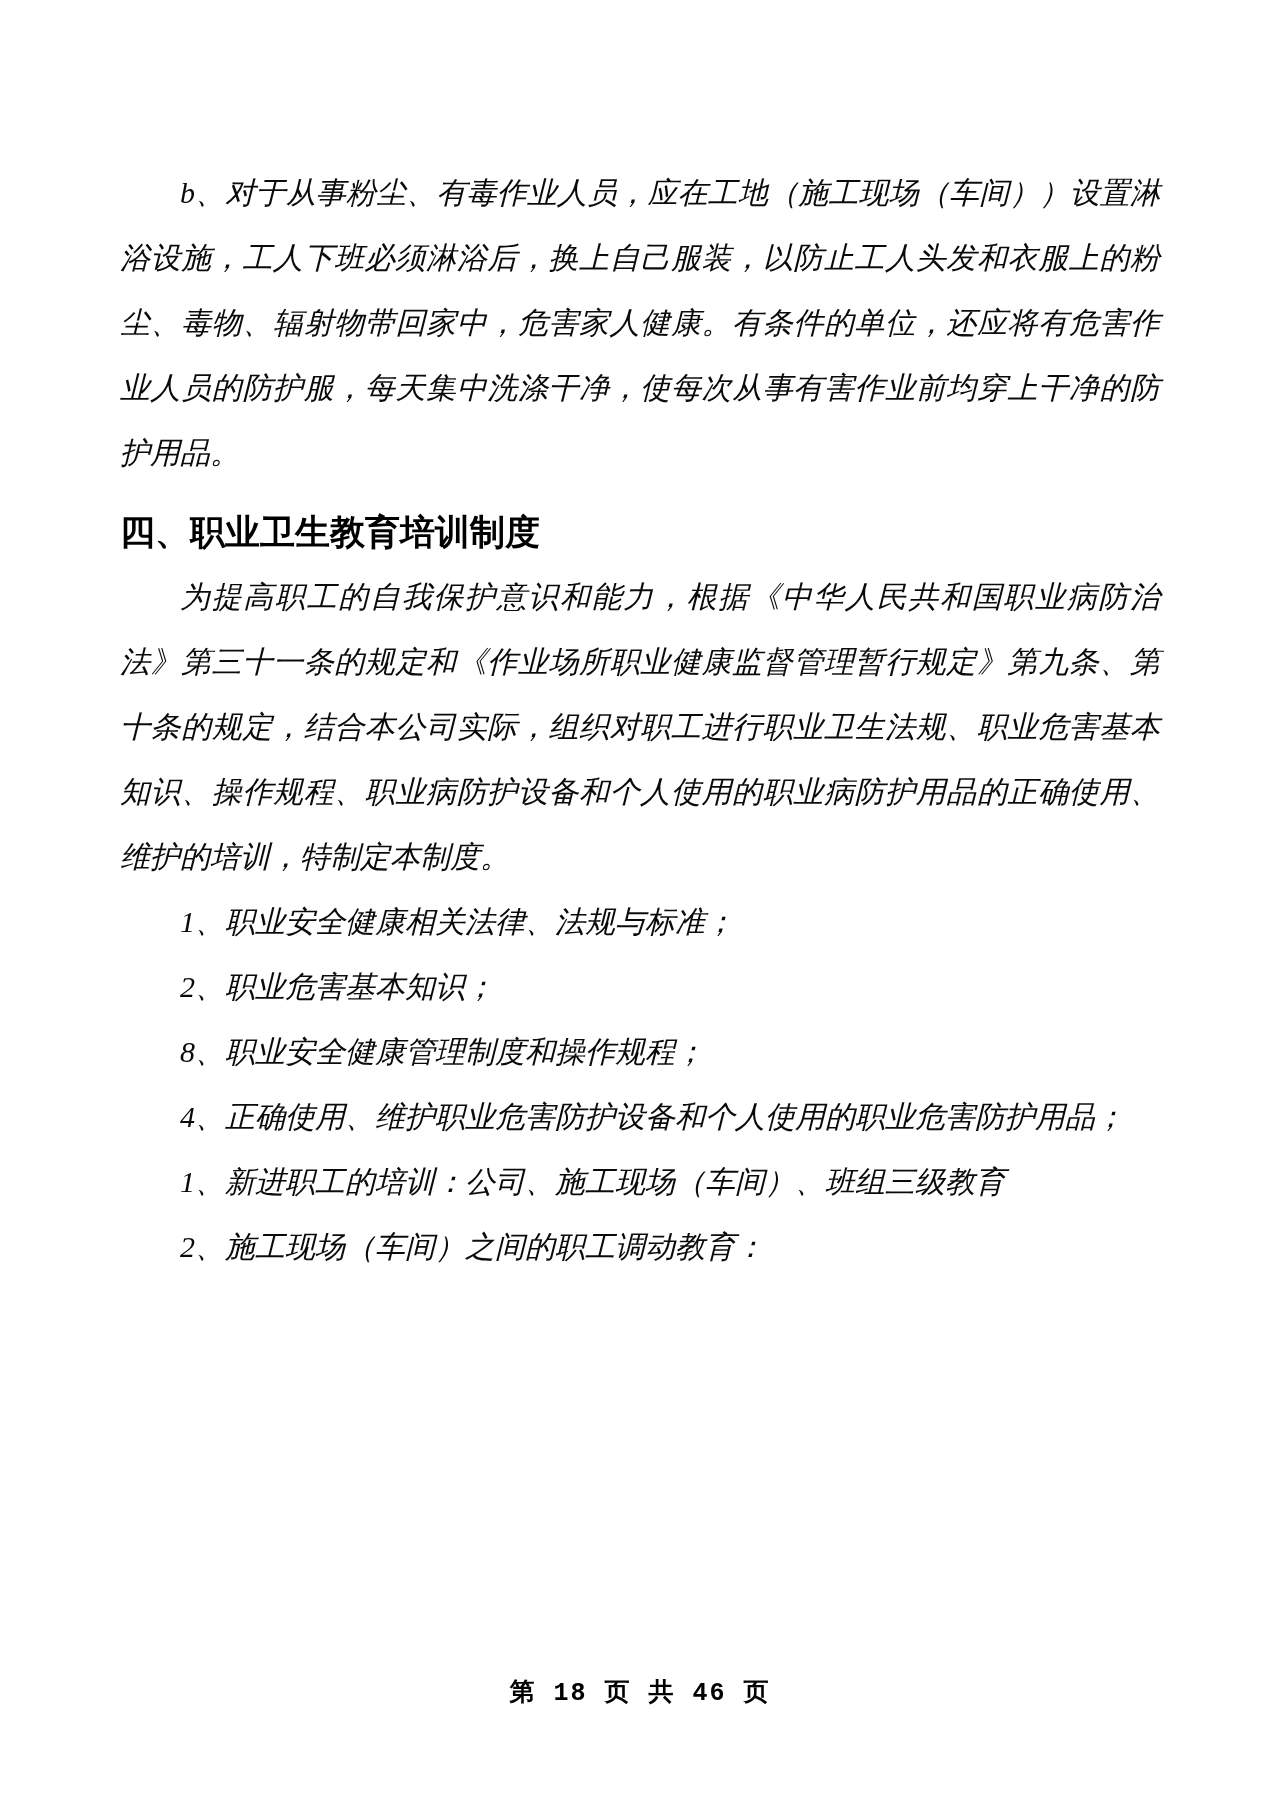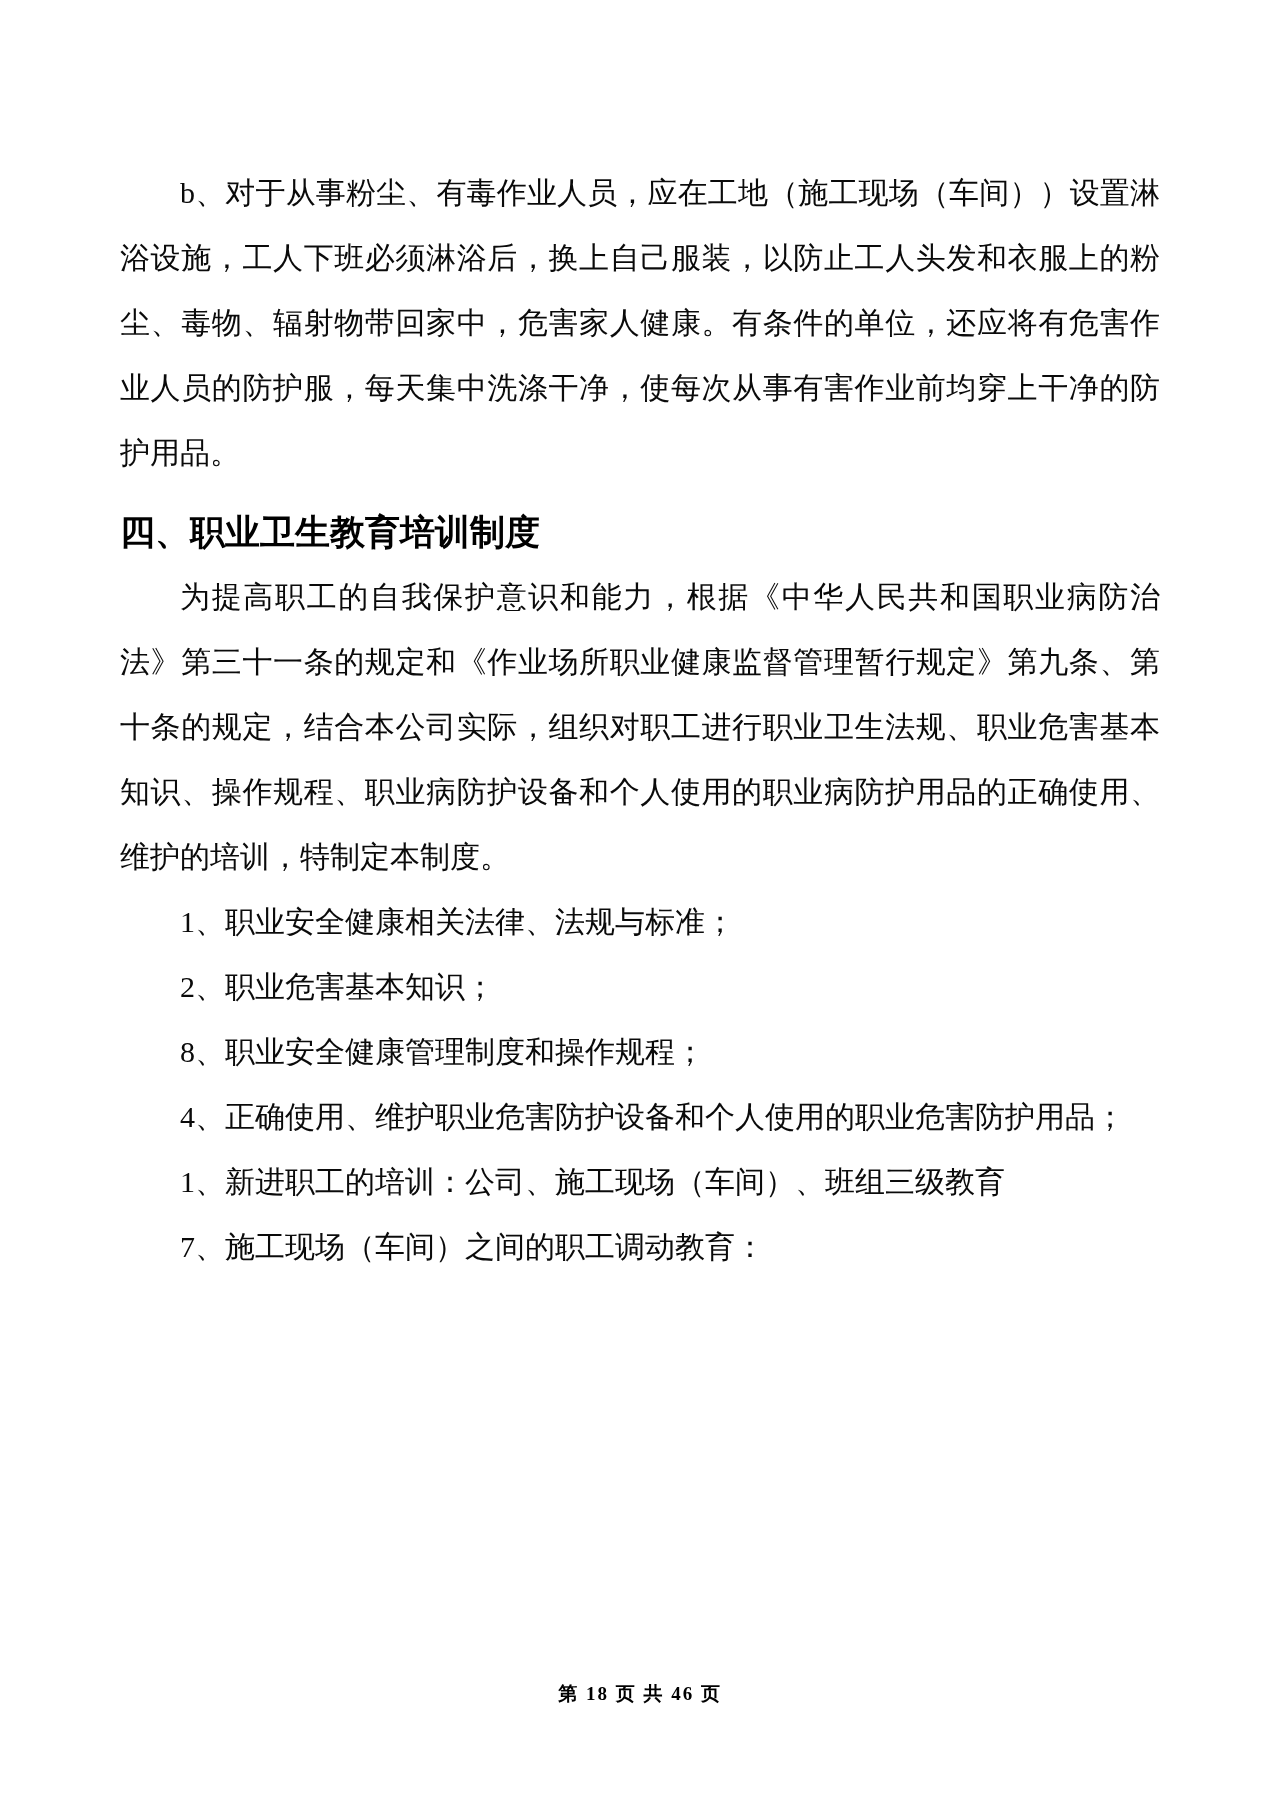--- a/index.html
+++ b/index.html
@@ -20,20 +20,21 @@
   }
   p.body-text {
     margin: 0;
     font-size: 30px;
     line-height: 65px;
     font-family: "Liberation Serif", "DejaVu Serif", serif;
     text-align: justify;
     text-justify: inter-ideograph;
     text-indent: 2em;
     color: #0a0a0a;
+    font-style: italic;
   }
   h1.doc-heading {
     margin: 14px 0 0 0;
     font-family: "Liberation Sans", "DejaVu Sans", sans-serif;
     font-weight: bold;
     font-size: 35px;
     line-height: 65px;
     text-align: left;
     color: #000000;
   }
@@ -45,36 +46,36 @@
     line-height: 65px;
     text-indent: 2em;
     color: #000000;
   }
   .page-footer {
     position: absolute;
     top: 1678px;
     left: 0;
     width: 1280px;
     text-align: center;
-    font-family: Liberation Serif, serif;
+    font-family: Liberation Mono, monospace;
     font-weight: bold;
-    font-size: 19px;
+    font-size: 25px;
     line-height: 32px;
     letter-spacing: 2px;
     color: #000000;
   }
 </style>
 </head>
 <body>
 
 <div class="page">
   <p class="body-text">b、对于从事粉尘、有毒作业人员，应在工地（施工现场（车间））设置淋浴设施，工人下班必须淋浴后，换上自己服装，以防止工人头发和衣服上的粉尘、毒物、辐射物带回家中，危害家人健康。有条件的单位，还应将有危害作业人员的防护服，每天集中洗涤干净，使每次从事有害作业前均穿上干净的防护用品。</p>
   <h1 class="doc-heading">四、职业卫生教育培训制度</h1>
   <p class="body-text">为提高职工的自我保护意识和能力，根据《中华人民共和国职业病防治法》第三十一条的规定和《作业场所职业健康监督管理暂行规定》第九条、第十条的规定，结合本公司实际，组织对职工进行职业卫生法规、职业危害基本知识、操作规程、职业病防护设备和个人使用的职业病防护用品的正确使用、维护的培训，特制定本制度。</p>
   <p class="body-text">1、职业安全健康相关法律、法规与标准；</p>
   <p class="body-text">2、职业危害基本知识；</p>
   <p class="body-text">8、职业安全健康管理制度和操作规程；</p>
   <p class="body-text">4、正确使用、维护职业危害防护设备和个人使用的职业危害防护用品；</p>
   <p class="body-text">1、新进职工的培训：公司、施工现场（车间）、班组三级教育</p>
-  <p class="body-text">7、施工现场（车间）之间的职工调动教育：</p>
+  <p class="body-text">2、施工现场（车间）之间的职工调动教育：</p>
 </div>
 
 <div class="page-footer">第 18 页 共 46 页</div>
 
 </body></html>

